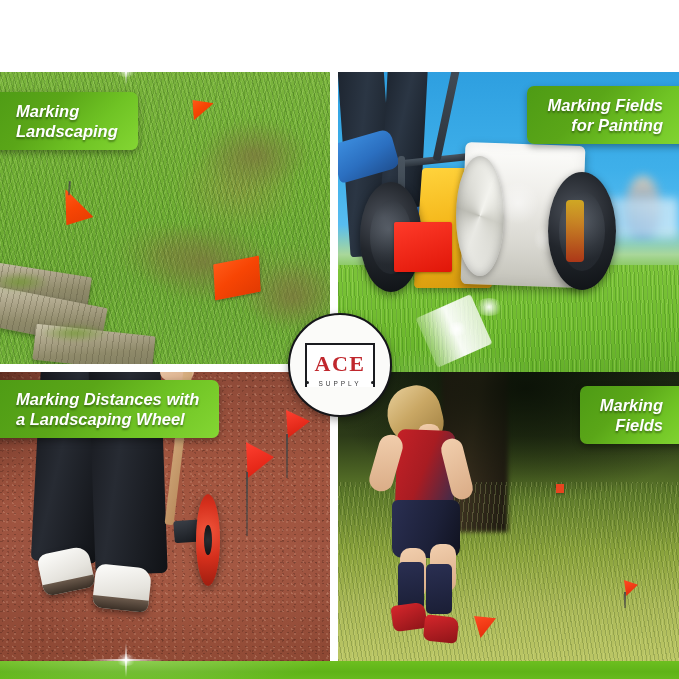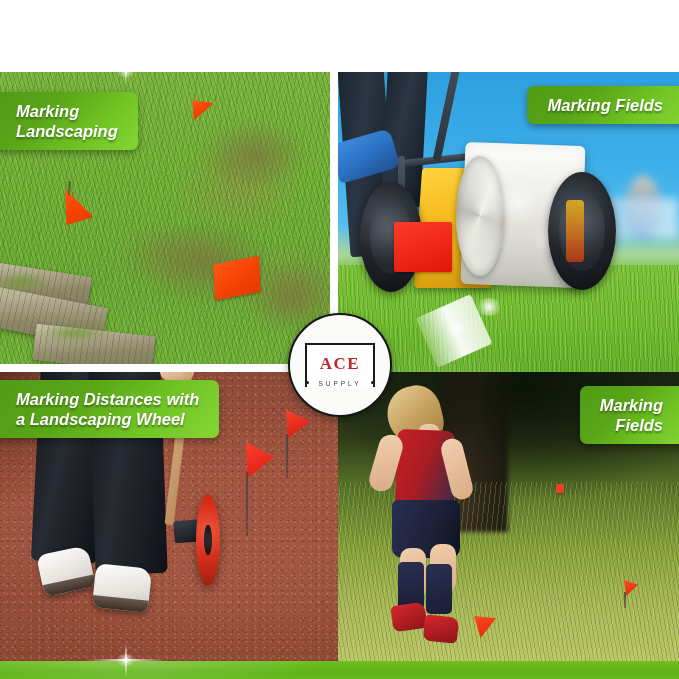--- a/index.html
+++ b/index.html
@@ -65,21 +65,21 @@
     background:linear-gradient(90deg,rgba(255,255,255,0),rgba(255,255,255,.9),rgba(255,255,255,0));
     transform:translate(-50%,-50%);
   }
   .sparkle .v{background:linear-gradient(180deg,rgba(255,255,255,0),rgba(255,255,255,.9),rgba(255,255,255,0));}
 
   
   .grid{position:absolute;left:0;top:72px;width:679px;height:590px;background:#ffffff;}
   .panel{position:absolute;overflow:hidden;background:#2b2b2b;}
   .panel-tl{left:0;top:0;width:330px;height:292px;}
   .panel-tr{left:338px;top:0;width:341px;height:332px;}
-  .panel-bl{left:0;top:300px;width:330px;height:290px;padding-left:44px;}
+  .panel-bl{left:0;top:300px;width:330px;height:290px;}
   .panel-br{left:338px;top:300px;width:341px;height:290px;}
 
   .photo{position:absolute;left:0;top:0;width:100%;height:100%;}
 
   
   .ph-lawn{
     background:
       radial-gradient(ellipse 28% 22% at 72% 40%,rgba(150,140,70,.55),rgba(150,140,70,0) 70%),
       radial-gradient(ellipse 22% 16% at 50% 62%,rgba(130,125,60,.45),rgba(130,125,60,0) 70%),
       radial-gradient(ellipse 30% 20% at 88% 72%,rgba(140,135,70,.40),rgba(140,135,70,0) 70%),
@@ -348,21 +348,21 @@
   .logo-inner{
     position:relative;
     width:66px;height:40px;
     border:2px solid #1a1b1f;
     display:flex;align-items:center;justify-content:center;
     background:#ffffff;
   }
   .logo-ace{
     font-family:"Liberation Serif",serif;
     font-weight:bold;
-    font-size:17px;
+    font-size:22px;
     color:#c0272d;
     letter-spacing:1.5px;
     line-height:1;
     margin-bottom:3px;
   }
   .logo-supply{
     position:absolute;left:0;right:0;bottom:-2px;
     text-align:center;
     font-family:"Liberation Sans",sans-serif;
     font-size:6.5px;
@@ -450,20 +450,21 @@
         <div class="flag" style="left:56px;top:150px;width:58px;height:50px;">
           <div class="cloth" style="background:linear-gradient(160deg,#ff3b2a,#e01608);border-radius:2px;"></div>
         </div>
 
         <div class="paint-line" style="left:86px;top:232px;width:60px;height:54px;transform:rotate(-24deg);"></div>
         <div class="paint-splatter" style="left:136px;top:226px;width:30px;height:18px;"></div>
         <div class="paint-splatter" style="left:108px;top:250px;width:22px;height:14px;"></div>
       </div>
       <div class="badge badge-green badge-right" style="top:14px;">
         <span>Marking Fields</span>
+        <span>for Painting</span>
       </div>
     </div>
 
     <div class="panel panel-bl">
       <div class="photo ph-clay">
         <div class="clay-tex"></div>
         <div class="clay-dark-edge"></div>
 
         <div class="trouser" style="left:36px;top:-10px;width:66px;height:200px;transform:rotate(3deg);"></div>
         <div class="trouser" style="left:92px;top:-10px;width:72px;height:212px;transform:rotate(-2deg);"></div>

